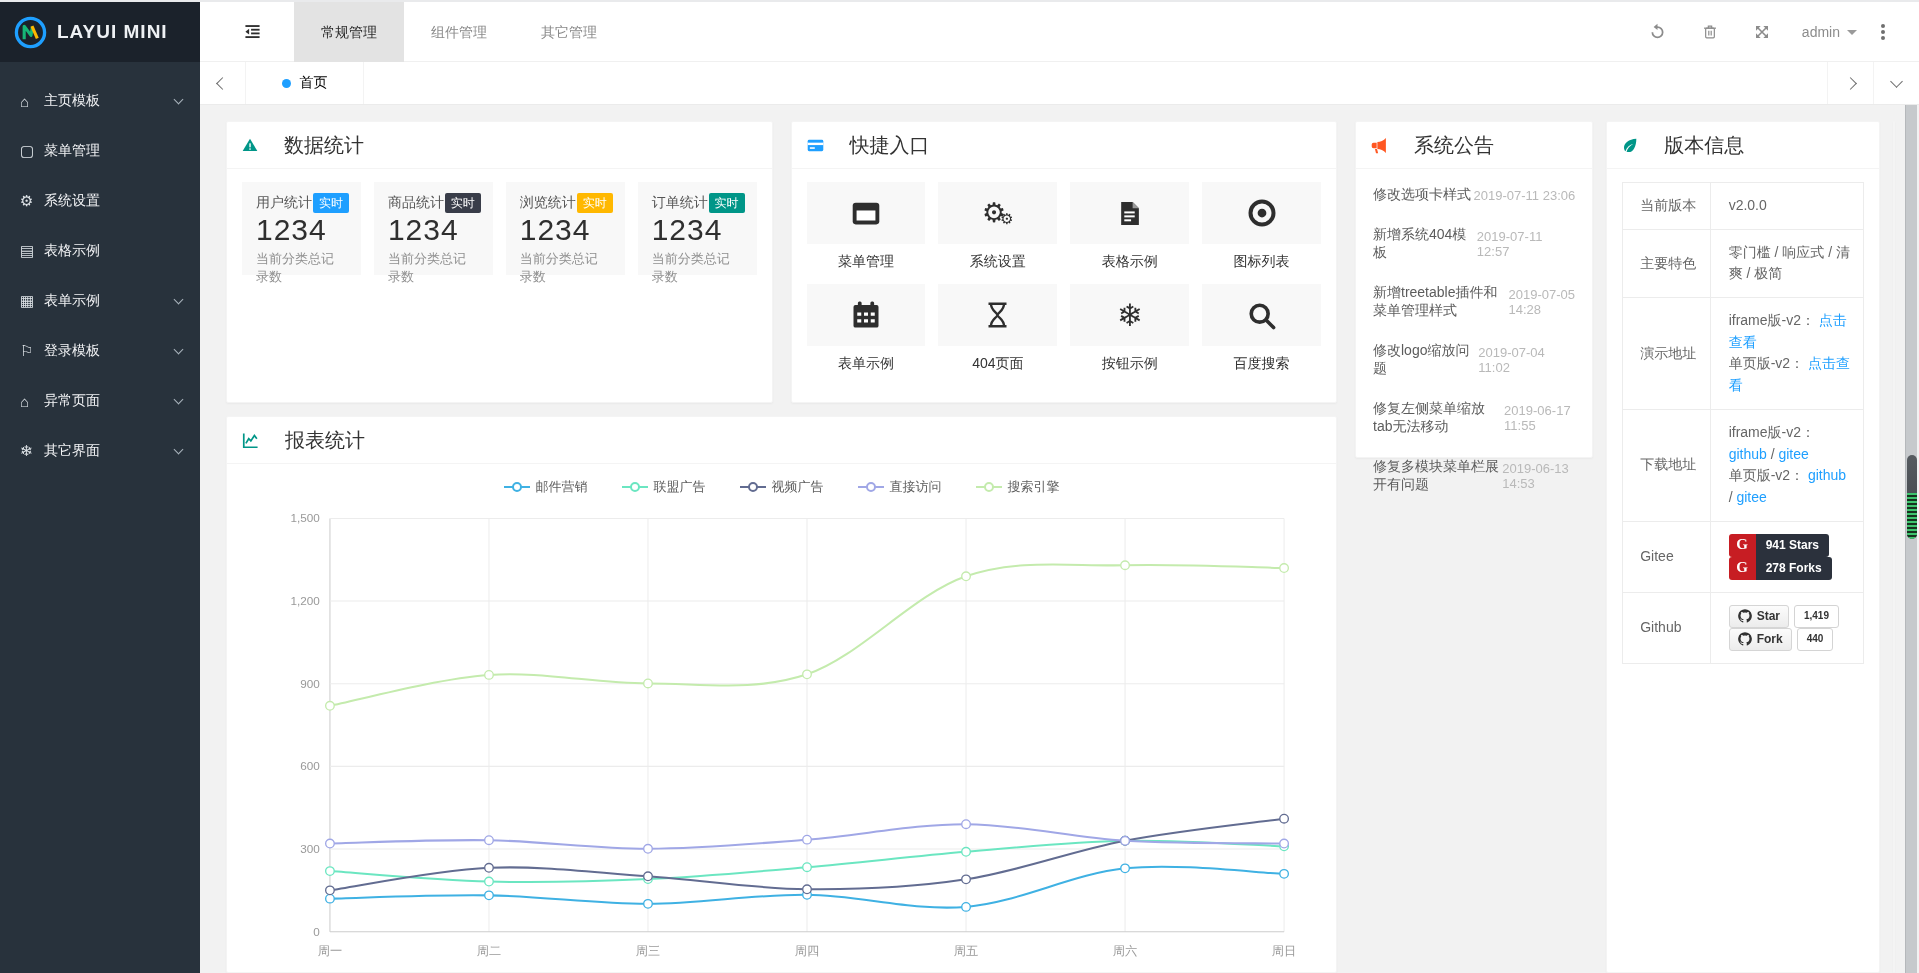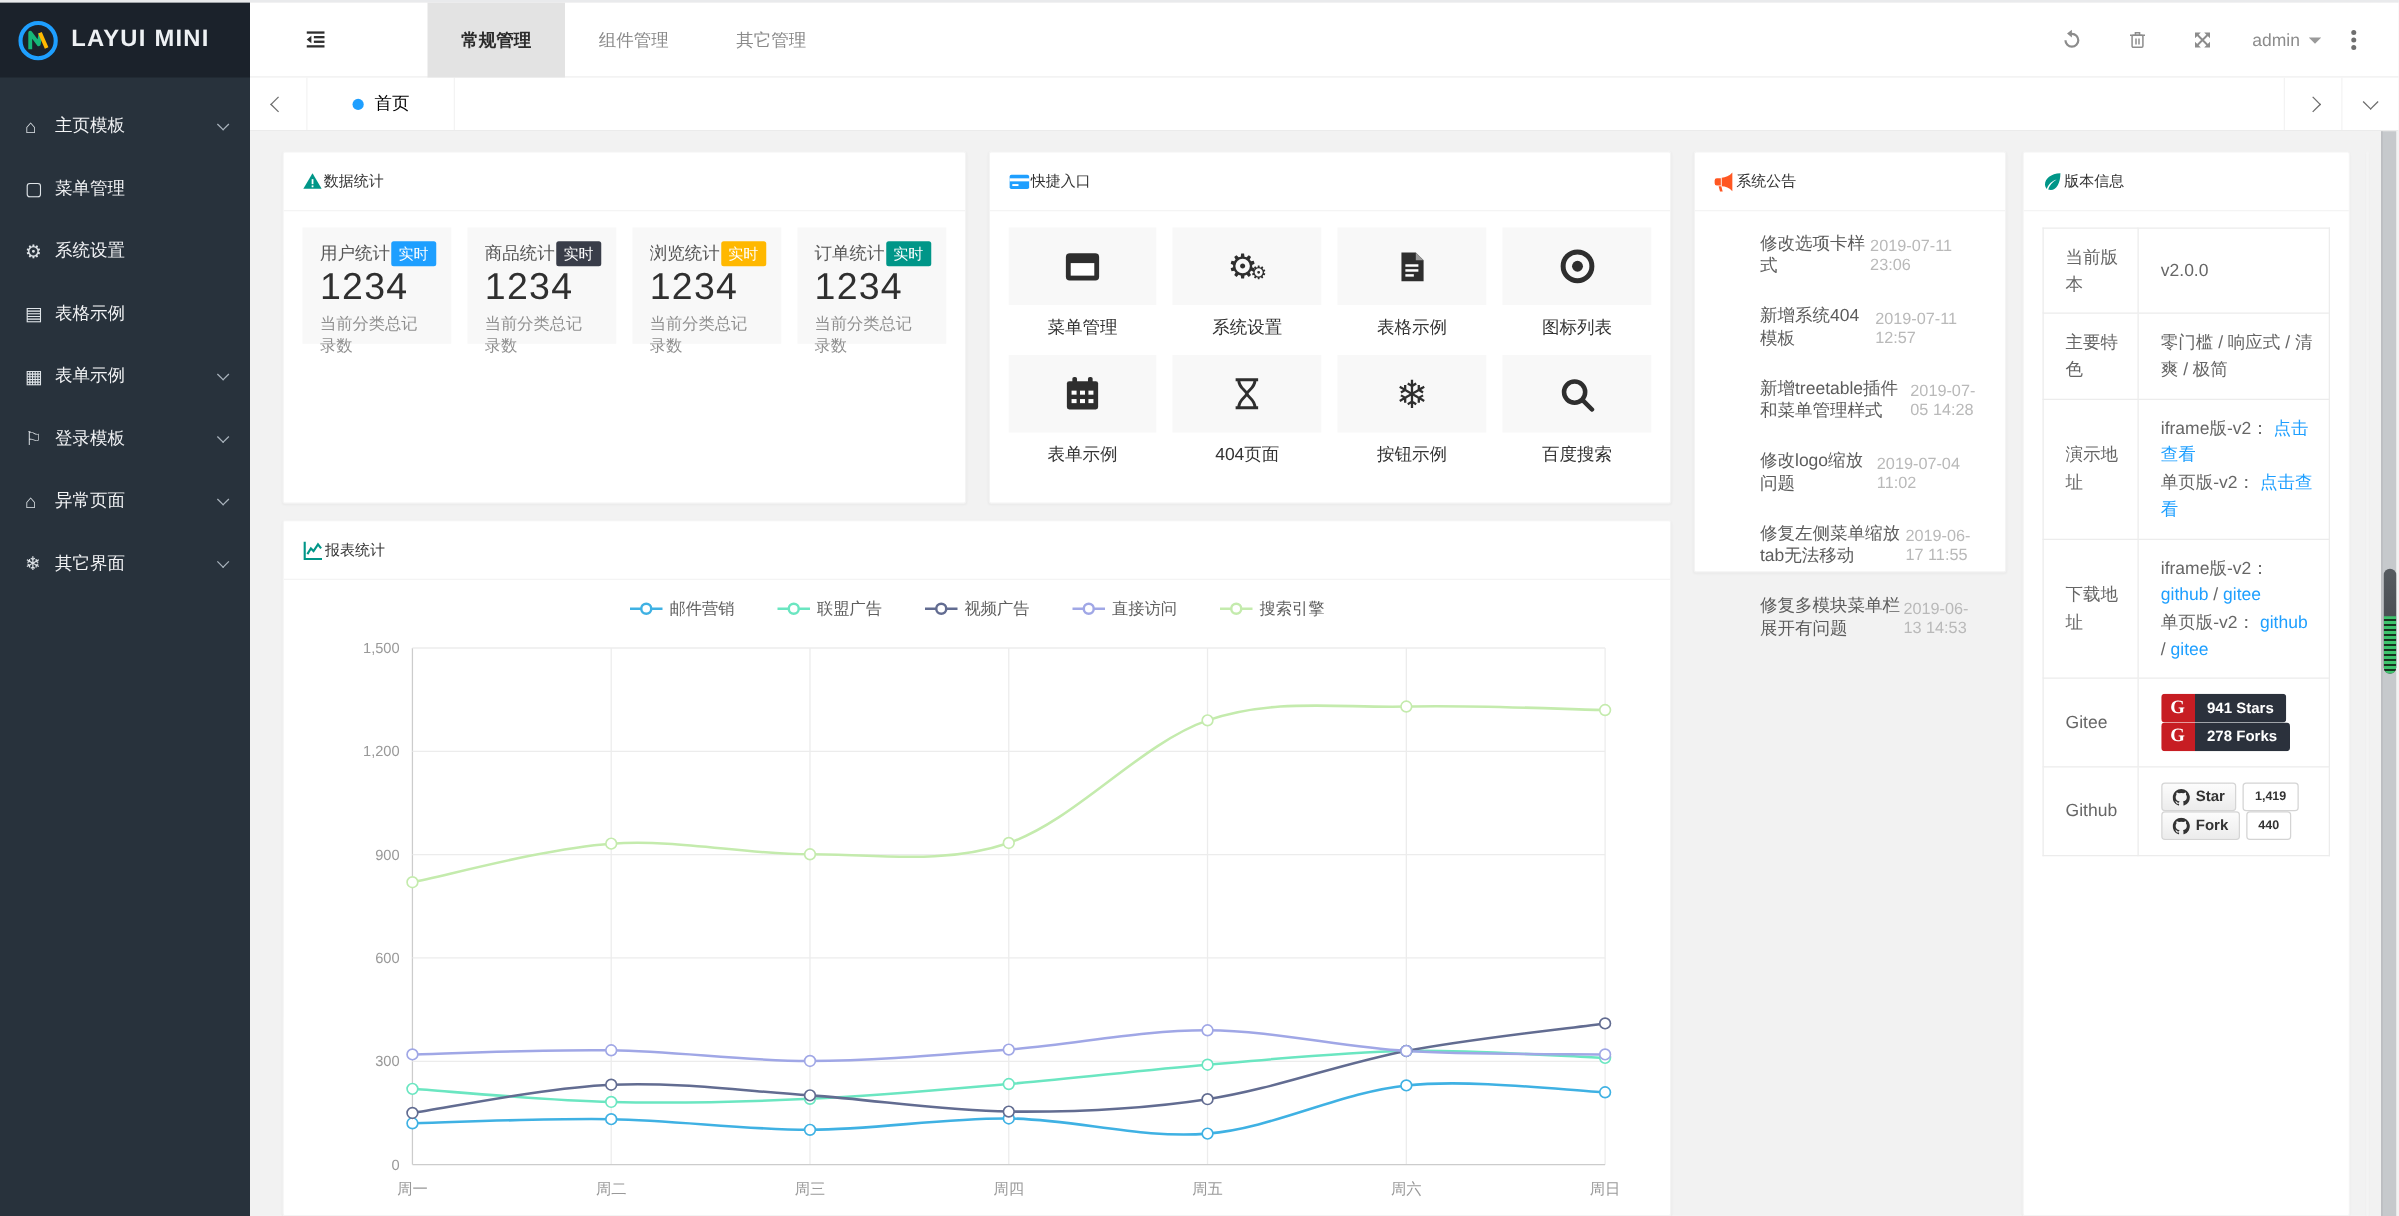--- a/index.html
+++ b/index.html
@@ -14,21 +14,21 @@
   .menu { padding-top:14px; }
   .menu-item { height:50px; display:flex; align-items:center; padding:0 18px 0 20px; color:#f2f3f5; font-size:14px; cursor:pointer; }
   .menu-icon { width:24px; font-size:15px; color:#dfe4e8; display:inline-flex; }
   .mchev { width:7px; height:7px; border-right:1.5px solid #aab4bd; border-bottom:1.5px solid #aab4bd; transform:rotate(45deg); margin-left:auto; margin-top:-4px; }
 
   
   .header { position:absolute; left:200px; top:2px; right:0; height:60px; background:#fff; border-bottom:1px solid #f0f0f0; display:flex; align-items:center; z-index:9; }
   .collapse-btn { margin-left:32px; width:40px; display:flex; justify-content:center; cursor:pointer; }
   .nav-tabs { display:flex; height:60px; margin-left:22px; }
   .nav-tab { padding:0 27px; line-height:60px; font-size:14px; color:#8a8a8a; cursor:pointer; }
-  .nav-tab.active { background:#e3e3e3; color:#2b2b2b; font-weight:bold;margin-left:48px; }
+  .nav-tab.active { background:#e3e3e3; color:#2b2b2b; font-weight:normal; }
   .header-right { margin-left:auto; display:flex; align-items:center; padding-right:18px;justify-content:space-between; }
   .hr-btn { width:52px; display:flex; justify-content:center; align-items:center; cursor:pointer; }
   .admin-wrap { display:flex; align-items:center; gap:7px; color:#8c8c8c; font-size:14px; padding:0 14px; cursor:pointer; }
   .caret-down { width:0; height:0; border-left:5px solid transparent; border-right:5px solid transparent; border-top:5px solid #9a9a9a; margin-top:2px; }
   .dots-icon { position:relative; width:4px; height:4px; background:#6f6f6f; border-radius:50%; box-shadow:0 -6px 0 #6f6f6f, 0 6px 0 #6f6f6f; margin:0 16px 0 10px; }
 
   
   .tabbar { position:absolute; left:200px; top:62px; right:0; height:43px; background:#fff; border-bottom:1px solid #ebebeb; display:flex; z-index:8; }
   .tb-nav { width:46px; display:flex; align-items:center; justify-content:center; cursor:pointer; }
   .tb-nav.left { border-right:1px solid #f3f3f3; }
@@ -38,21 +38,21 @@
   .tab-item { width:118px; display:flex; align-items:center; justify-content:center; gap:9px; font-size:14px; color:#000000; border-right:1px solid #f3f3f3; cursor:pointer; }
   .tab-dot { width:9px; height:9px; border-radius:50%; background:#1E9FFF; }
   .tb-spacer { flex:1; }
 
   
   .content { position:absolute; left:200px; top:105px; right:0; bottom:0; padding:16px 24px 0 26px; display:flex; gap:18px; overflow:hidden; }
   .col-left { flex:1; min-width:0; display:flex; flex-direction:column; gap:13px; }
   .col-left-row { display:flex; gap:18px; }
   .col-right { width:540px; flex:none; display:flex; flex-direction:row; gap:13px; }
   .panel { background:#fff; border:1px solid #f4f4f4; border-radius:2px; box-shadow:0 1px 2px rgba(0,0,0,.04); }
-  .panel-header { height:47px; display:flex; align-items:center; gap:1px; padding:0 15px; border-bottom:1px solid #f4f4f4; font-size:12px; color:#333; }
+  .panel-header { height:47px; display:flex; align-items:center; gap:26px; padding:0 15px; border-bottom:1px solid #f4f4f4; font-size:20px; color:#333; }
   .panel-body { padding:13px 15px; }
 
   
   .stats-panel { flex:1; height:282px; }
   .stats-grid { display:grid; grid-template-columns:1fr 1fr 1fr 1fr; gap:13px; }
   .stat-card { background:#f8f8f8; height:93px; padding:12px 14px; position:relative; }
   .stat-title { font-size:14px; color:#565656; }
   .stat-badge { position:absolute; top:11px; right:12px; color:#fff; font-size:12px; padding:2px 6px; border-radius:2px; line-height:16px; }
   .stat-value { font-size:30px; color:#2f2f2f; margin-top:1px; letter-spacing:1px; }
   .stat-caption { font-size:13px; color:#8f8f8f; margin-top:3px; }
@@ -503,21 +503,21 @@
       <div class="panel-header">
         <span>
           <svg viewBox="0 0 24 24" width="17" height="17" fill="#FF5722">
               <path d="M21 1.5v21c-3-3.8-8-5.7-12-5.7V7.2c4 0 9-1.9 12-5.7z"></path>
               <path d="M3.5 8H8v8H3.5A2.5 2.5 0 011 13.5v-3A2.5 2.5 0 013.5 8z"></path>
               <path d="M5.5 17h3l1.6 6h-3z"></path>
             </svg>
         </span>
         <span>系统公告</span>
       </div>
-      <div class="panel-body" id="annList" style="padding:6px 15px;margin-left:35px;">
+      <div class="panel-body" id="annList" style="padding:6px 15px;">
           <div class="ann-row">
             <span class="ann-text">修改选项卡样式</span>
             <span class="ann-time">2019-07-11 23:06</span>
           </div>
           <div class="ann-row">
             <span class="ann-text">新增系统404模板</span>
             <span class="ann-time">2019-07-11 12:57</span>
           </div>
           <div class="ann-row">
             <span class="ann-text">新增treetable插件和菜单管理样式</span>

